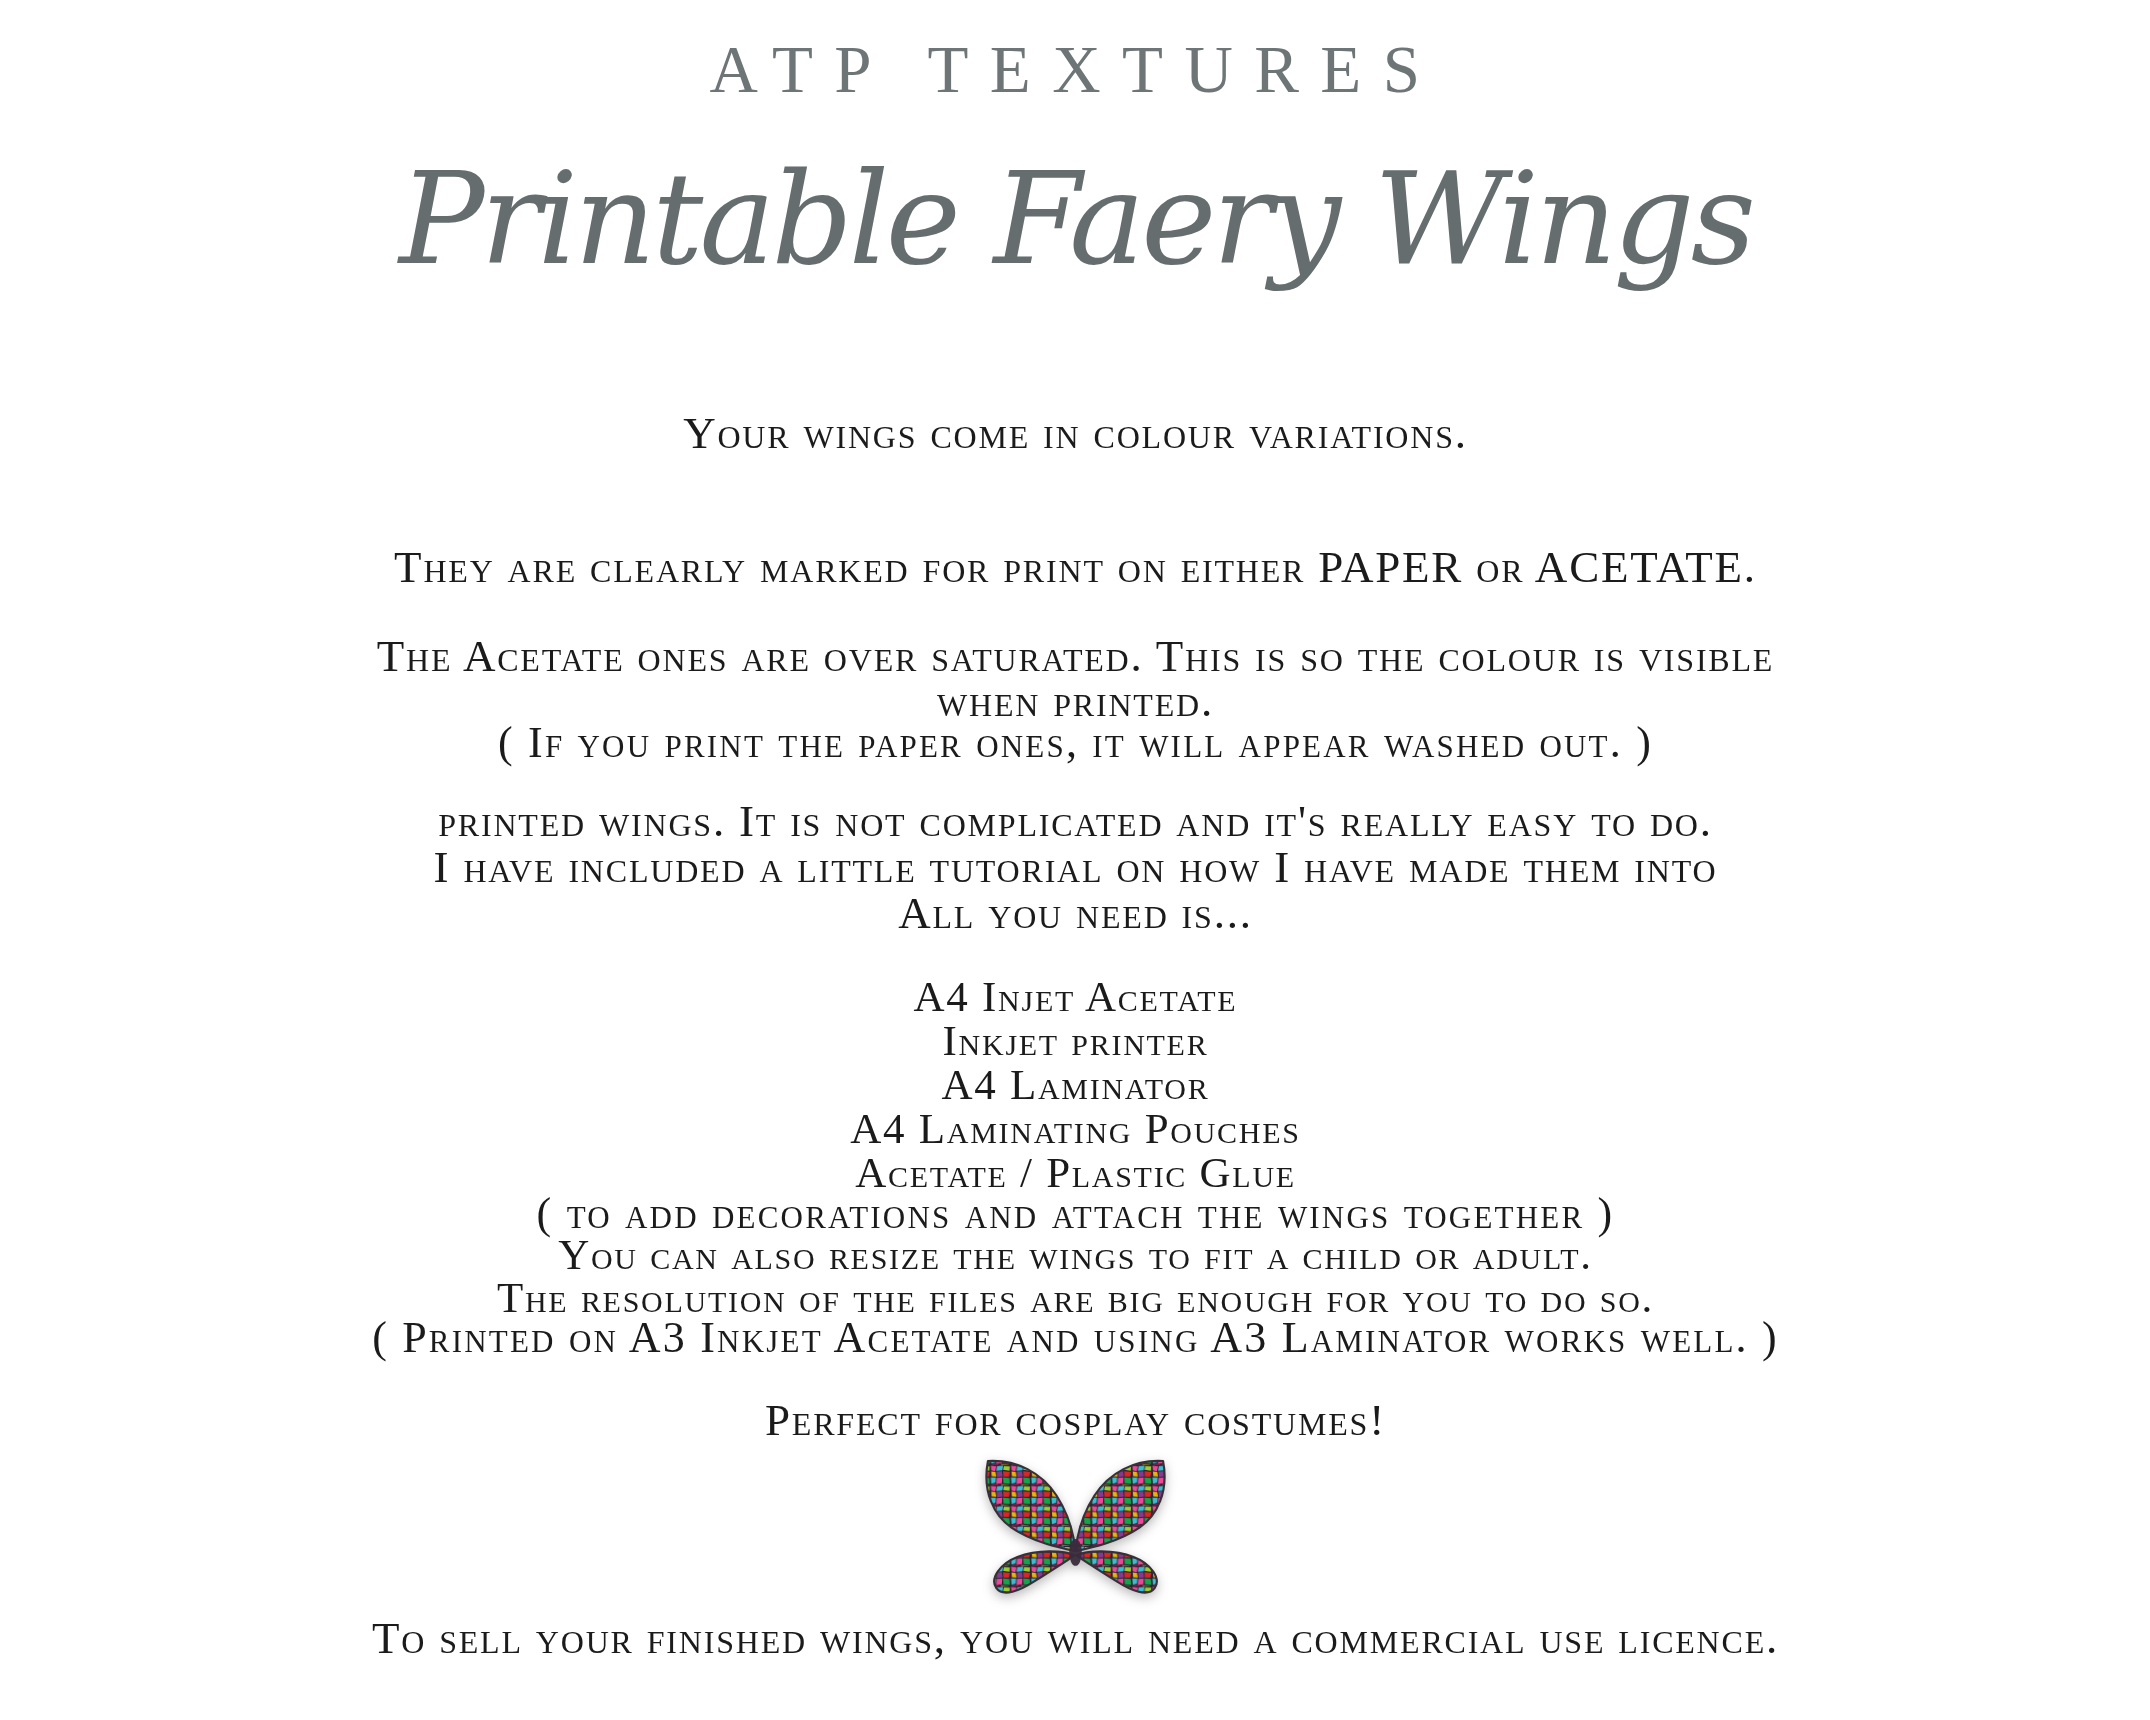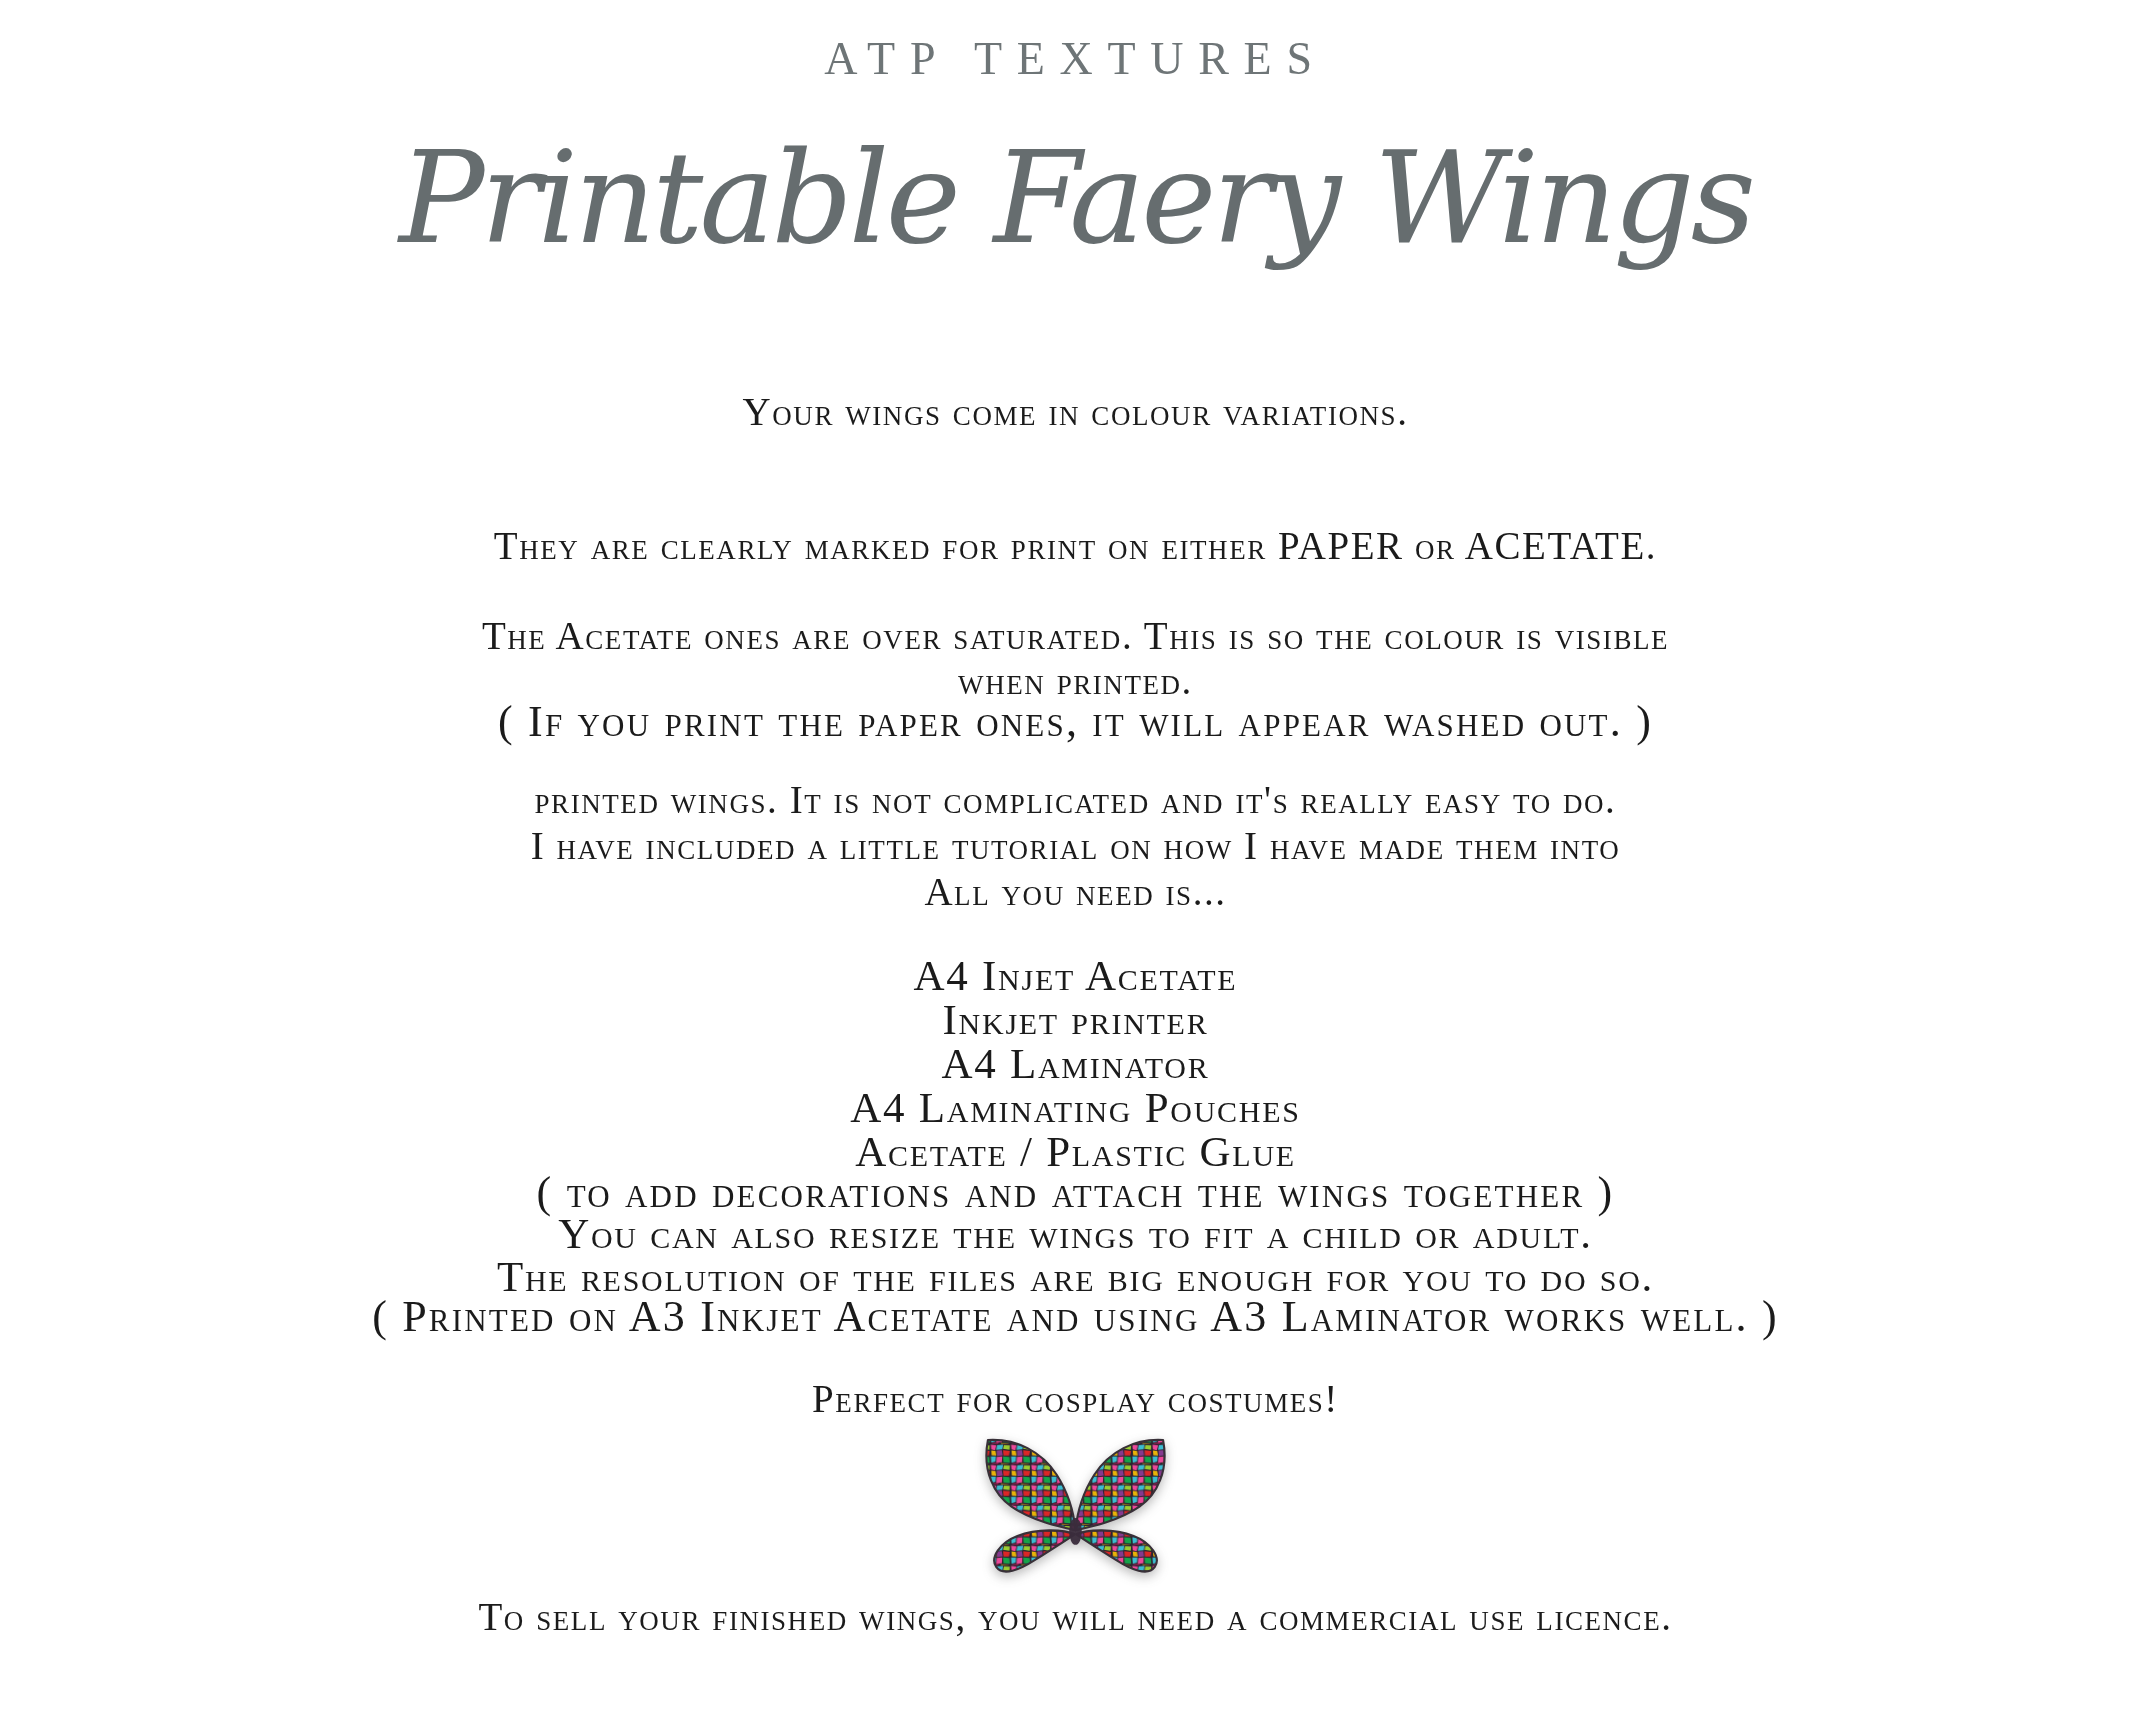--- a/index.html
+++ b/index.html
@@ -12,42 +12,42 @@
     width: 2151px;
     height: 1721px;
     background: #ffffff;
     overflow: hidden;
     text-align: center;
     font-family: "Liberation Serif", serif;
     color: #1b1b1b;
   }
   .brand {
     margin-top: 36px;
-    font-size: 46px;
+    font-size: 67px;
     line-height: 1;
     letter-spacing: 0.32em;
     color: #6e7577;
     font-weight: 400;
   }
   .script-title {
     margin-top: 8.6px;
     font-family: "DejaVu Serif", serif;
     font-style: italic;
     font-weight: 400;
     font-size: 127px;
     line-height: 215px;
     letter-spacing: -0.03em;
     color: #666d6f;
   }
   .sc {
     font-variant: small-caps;
     letter-spacing: 0.04em;
   }
   .line-lg {
-    font-size: 39px;
+    font-size: 45px;
     line-height: 48px;
   }
   .para2 { line-height: 45px; }
   .para3 { line-height: 46px; }
   .note {
     font-size: 44px;
     line-height: 38px;
     letter-spacing: 0.05em;
   }
   .intro        { margin-top: 82px; }

